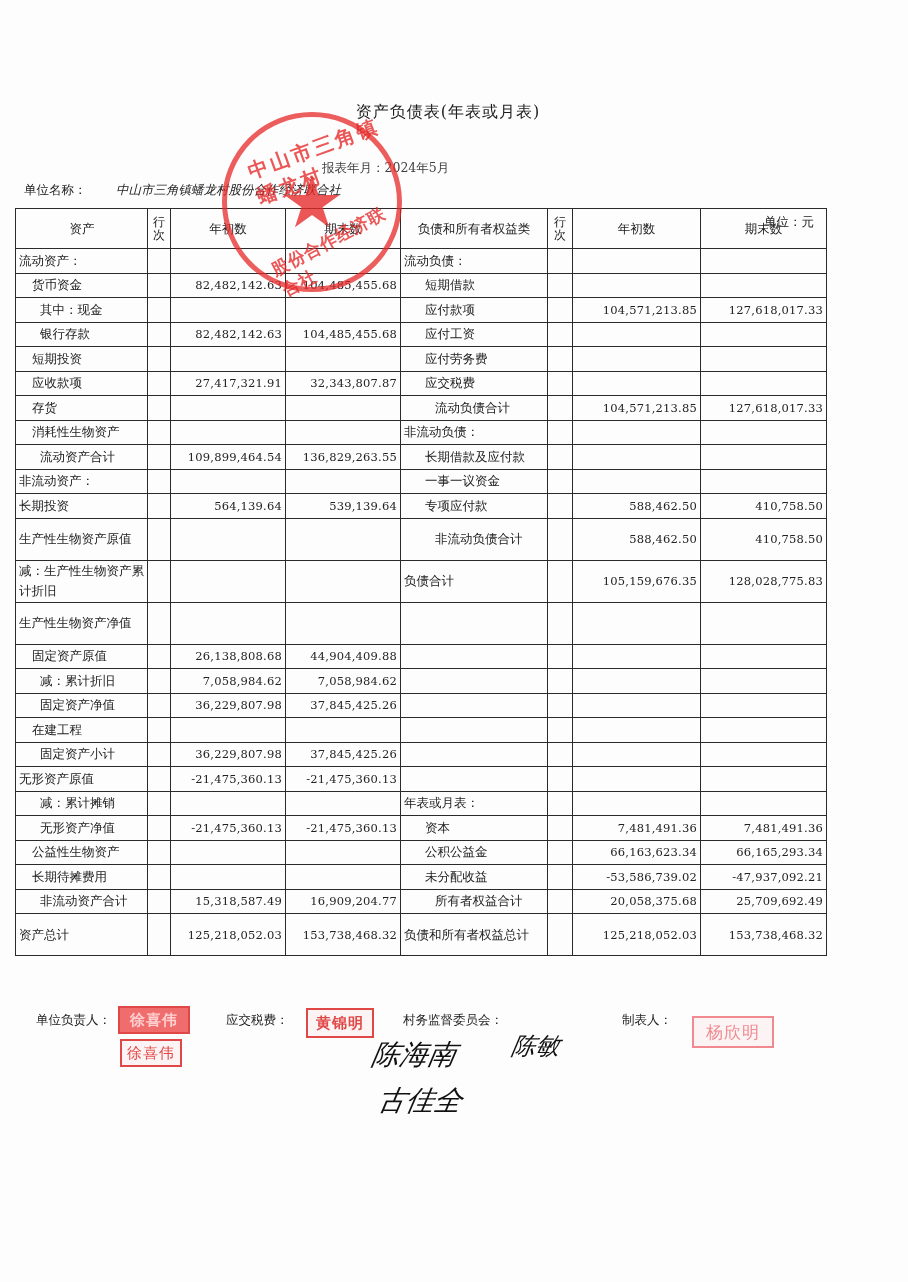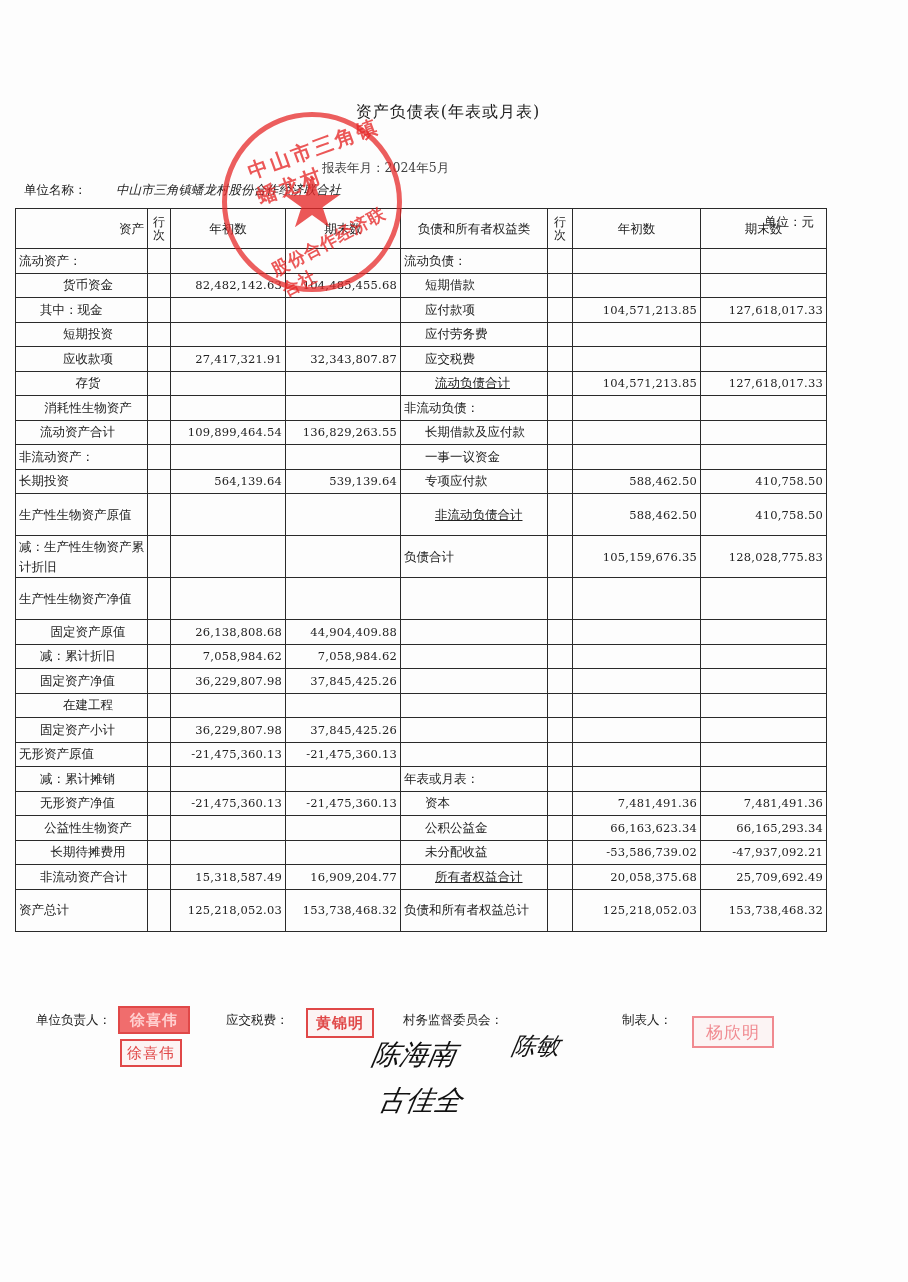--- a/index.html
+++ b/index.html
@@ -20,28 +20,28 @@
 
   table.bs {
     position: absolute; left: 15px; top: 208px; border-collapse: collapse;
     font-size: 12.5px; table-layout: fixed;
   }
   table.bs td, table.bs th {
     border: 1.4px solid #2a2a2a; padding: 0 3px; height: 23.5px; line-height: 16px;
     font-weight: normal; vertical-align: middle; overflow: hidden; white-space: nowrap;
   }
   table.bs th { height: 39px; text-align: center; }
-  table.bs th.lbl { text-align: right; padding-left: 4px; }
+  table.bs th.lbl { text-align: center; padding-left: 4px; }
   table.bs th.rowno { font-size: 12px; line-height: 13px; padding: 0 2px; text-align: center; white-space: normal; }
   table.bs td.num { text-align: right; font-family: "DejaVu Serif", serif; font-size: 11.5px; letter-spacing: 0.2px; }
   table.bs td.wrap { white-space: normal; line-height: 20px; }
   table.bs tr.tall td { height: 41px; }
-  .i1 { padding-left: 16px !important; text-align: center; }
+  .i1 { padding-left: 16px !important; }
   .i2 { padding-left: 24px !important; }
-  .i3 { padding-left: 34px !important; text-decoration: underline; }
+  .i3 { padding-left: 34px !important; }
 
   .footer-label { position: absolute; font-size: 12.5px; top: 1012px; }
   .stamp-box {
     position: absolute; border: 2px solid #e04848; color: #e04848; font-weight: bold;
     font-size: 15px; text-align: center; letter-spacing: 1px; background: rgba(240,80,80,0.05);
     font-family: "DejaVu Sans", sans-serif;
   }
   .stamp-blotch { background: rgba(235,60,60,0.75); color: #ffd0d0; }
   .stamp-light { border-color: #f08a90; color: #f08a90; font-weight: normal; }
   .signature {
@@ -126,20 +126,30 @@
         <td class="i2">其中：现金</td>
         <td></td>
         <td class="num"></td>
         <td class="num"></td>
         <td class="i2">应付款项</td>
         <td></td>
         <td class="num">104,571,213.85</td>
         <td class="num">127,618,017.33</td>
       </tr>
       <tr>
+        <td class="i2">银行存款</td>
+        <td></td>
+        <td class="num">82,482,142.63</td>
+        <td class="num">104,485,455.68</td>
+        <td class="i2">应付工资</td>
+        <td></td>
+        <td class="num"></td>
+        <td class="num"></td>
+      </tr>
+      <tr>
         <td class="i1">短期投资</td>
         <td></td>
         <td class="num"></td>
         <td class="num"></td>
         <td class="i2">应付劳务费</td>
         <td></td>
         <td class="num"></td>
         <td class="num"></td>
       </tr>
       <tr>

